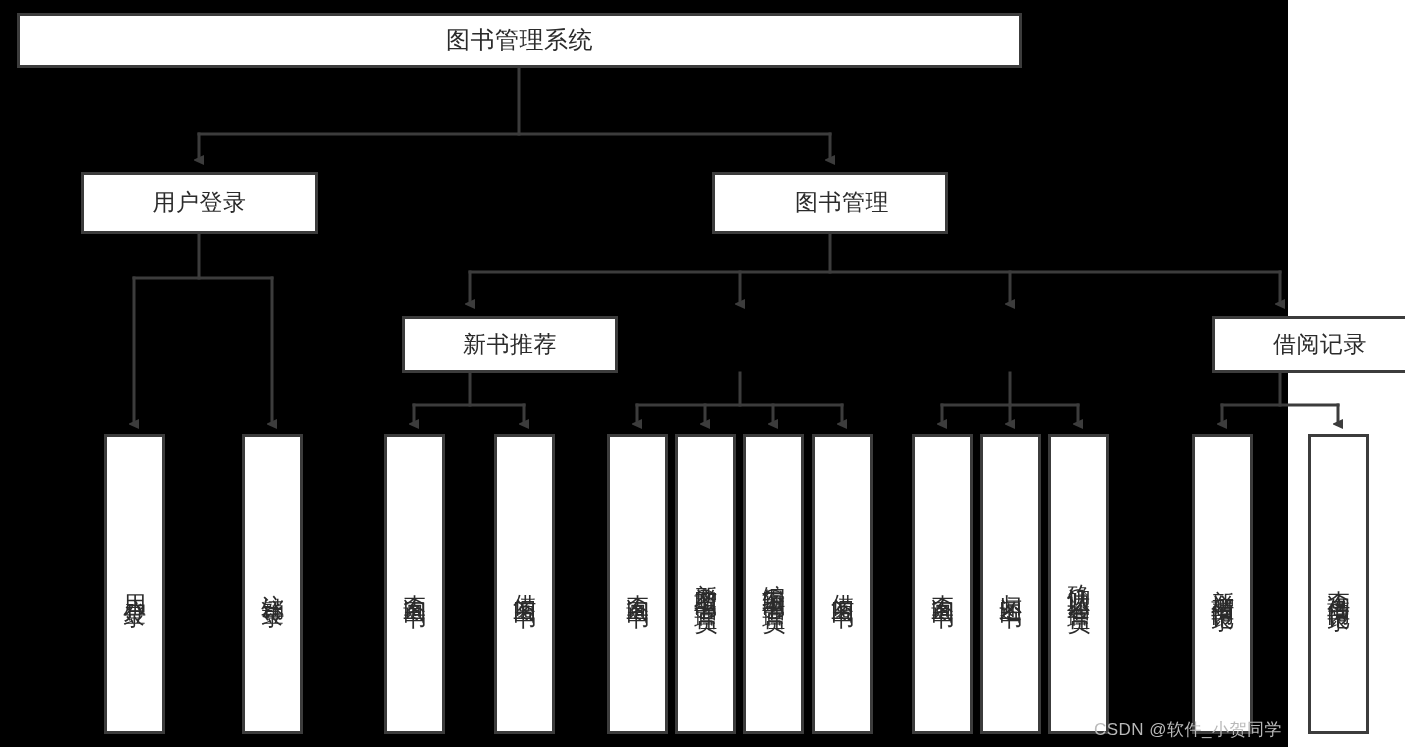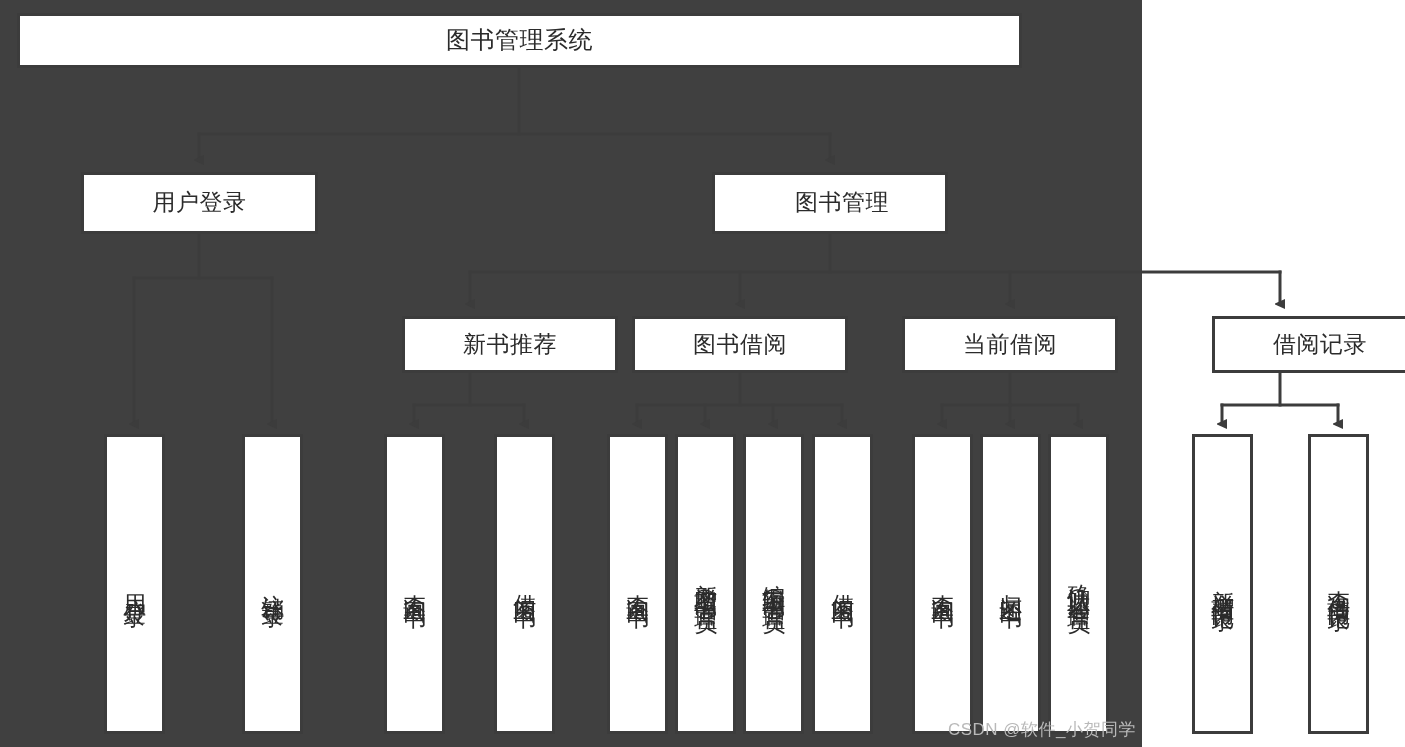--- a/index.html
+++ b/index.html
@@ -9,23 +9,23 @@
   }
   body {
     width: 1405px;
     height: 747px;
     font-family: "Liberation Sans", "DejaVu Sans", sans-serif;
     color: #2b2b2b;
     overflow: hidden;
   }
   #canvas {
     position: relative;
-    width: 1142px;
+    width: 1288px;
     height: 747px;
-    background: #404040;
+    background: #000000;
   }
   #connectors {
     position: absolute;
     left: 0;
     top: 0;
     width: 1405px;
     height: 747px;
     pointer-events: none;
   }
   .node {
@@ -142,27 +142,21 @@
   </div>
 
   <div class="node horiz" style="left:712px; top:172px; width:236px; height:62px;padding-left:24px;">
     <span class="label">图书管理</span>
   </div>
 
   <div class="node horiz" style="left:362px; top:316px; width:216px; height:57px;margin-left:40px;">
     <span class="label">新书推荐</span>
   </div>
 
-  <div class="node horiz" style="left:632px; top:316px; width:216px; height:57px;">
-    <span class="label">图书借阅</span>
-  </div>
-
-  <div class="node horiz" style="left:902px; top:316px; width:216px; height:57px;">
-    <span class="label">当前借阅</span>
-  </div>
+
 
   <div class="node horiz" style="left:1172px; top:316px; width:216px; height:57px;margin-left:40px;">
     <span class="label">借阅记录</span>
   </div>
 
   <div class="node vert" style="left:104px; top:434px; width:61px; height:300px;">
     <span class="label">用户登录</span>
   </div>
 
   <div class="node vert" style="left:242px; top:434px; width:61px; height:300px;">

